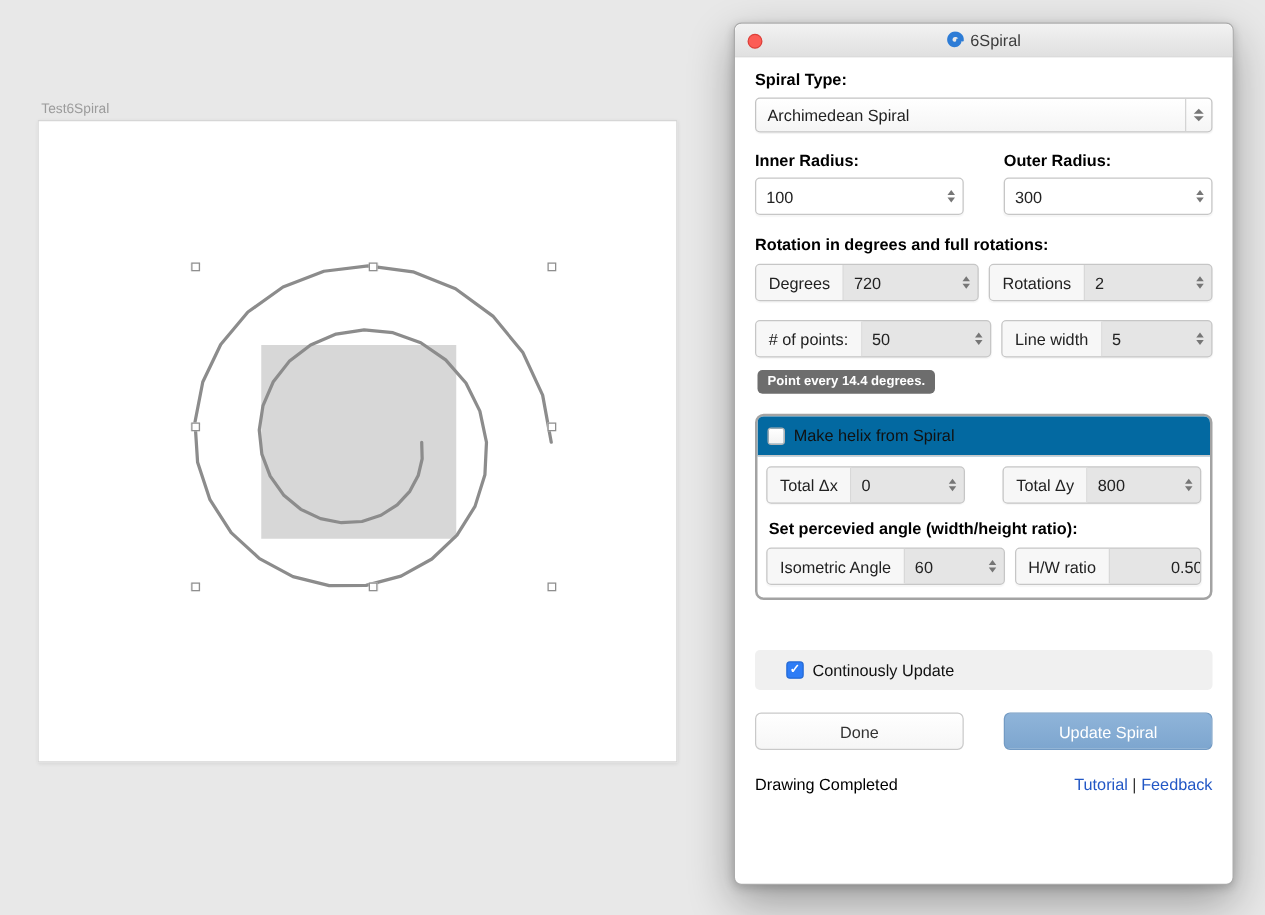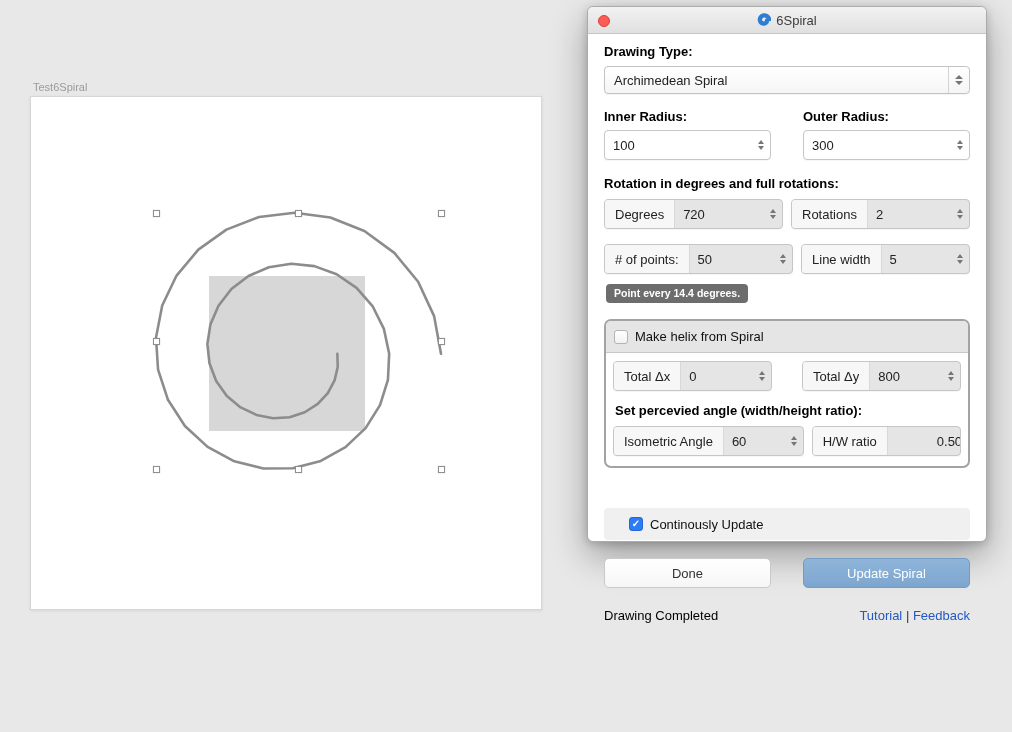--- a/index.html
+++ b/index.html
@@ -8,21 +8,21 @@
 
   
   .canvas-title { position: absolute; left: 33px; top: 81px; font-size: 11px; color: #9b9b9b; }
   .canvas { position: absolute; left: 30px; top: 96px; width: 512px; height: 514px; background: #ffffff; border: 1px solid #d6d6d6; box-shadow: 0 1px 3px rgba(0,0,0,.08); }
   .canvas-square { position: absolute; left: 178px; top: 179px; width: 156px; height: 155px; background: #d7d7d7; }
   .spiral-svg { position: absolute; left: 125px; top: 116px; width: 285px; height: 256px; overflow: visible; }
   .spiral-svg polyline { fill: none; stroke: #8c8c8c; stroke-linecap: round; stroke-linejoin: round; }
   .handle { position: absolute; width: 7px; height: 7px; background: #ffffff; border: 1px solid #8f8f8f; box-shadow: 0 0 1px rgba(0,0,0,.25); }
 
   
-  .dialog { position: absolute; left: 587px; top: 6px; width: 400px; height: 536px; background: #ffffff; border: 1px solid #ababab; border-radius: 6px; box-shadow: 0 14px 36px rgba(0,0,0,.33), 0 2px 8px rgba(0,0,0,.18); }
+  .dialog { position: absolute; left: 587px; top: 18px; width: 400px; height: 690px; background: #ffffff; border: 1px solid #ababab; border-radius: 6px; box-shadow: 0 14px 36px rgba(0,0,0,.33), 0 2px 8px rgba(0,0,0,.18); }
   .titlebar { position: relative; height: 27px; background: linear-gradient(#f2f2f2, #e0e0e0); border-bottom: 1px solid #c5c5c5; border-radius: 6px 6px 0 0; display: flex; align-items: center; justify-content: center; }
   .traffic-close { position: absolute; left: 10px; top: 8px; width: 12px; height: 12px; border-radius: 50%; background: #fc5c55; border: 1px solid #dd3f38; cursor: pointer; }
   .title { display: flex; align-items: center; gap: 5px; font-size: 13px; color: #3c3c3c; }
   .title svg { display: block; }
 
   .dlg-body { padding: 10px 16px 0 16px; }
   .lbl { font-size: 13px; font-weight: bold; color: #000; }
 
   
   .popup { margin-top: 7px; height: 28px; border: 1px solid #c3c3c3; border-radius: 4px; background: linear-gradient(#ffffff, #f5f5f5); display: flex; align-items: center; box-shadow: 0 1px 1px rgba(0,0,0,.05); }
@@ -39,21 +39,21 @@
   .two-col { display: grid; grid-template-columns: 1fr 1fr; column-gap: 32px; }
   .field-group { display: flex; align-items: stretch; height: 30px; border: 1px solid #c6c6c6; border-radius: 4px; background: #e5e5e5; overflow: hidden; box-shadow: 0 1px 1px rgba(0,0,0,.04); }
   .cell-label { display: flex; align-items: center; padding: 0 10px; font-size: 13px; color: #222; background: #f7f7f7; border-right: 1px solid #d8d8d8; white-space: nowrap; }
   .cell-value { flex: 1; display: flex; align-items: center; justify-content: space-between; padding: 0 4px 0 8px; font-size: 13px; color: #222; min-width: 0; }
   .plain-field { display: flex; align-items: center; justify-content: space-between; height: 30px; border: 1px solid #c6c6c6; border-radius: 4px; background: #fff; padding: 0 4px 0 8px; font-size: 13px; color: #222; box-shadow: 0 1px 1px rgba(0,0,0,.04); }
 
   .badge { display: inline-block; margin-left: 2px; background: #6d6d6d; color: #fff; font-size: 10.5px; font-weight: bold; padding: 3px 8px 4px 8px; border-radius: 4px; }
 
   
   .fieldset { margin-top: 16px; border: 2px solid #a3a3a3; border-radius: 7px; overflow: hidden; background: #fff; }
-  .fs-header { background: #e5e5e5; border-bottom: 1px solid #c9c9c9; padding: 8px 8px; display: flex; align-items: center; gap: 7px; font-size: 13px; color: #111; }
+  .fs-header { background: #0369a1; border-bottom: 1px solid #c9c9c9; padding: 8px 8px; display: flex; align-items: center; gap: 7px; font-size: 13px; color: #111; }
   .fs-body { padding: 8px 7px 10px 7px; }
 
   .checkbox { width: 14px; height: 14px; border: 1px solid #b4b4b4; border-radius: 3px; background: linear-gradient(#ffffff,#f2f2f2); flex: 0 0 auto; display: flex; align-items: center; justify-content: center; cursor: pointer; }
   .checkbox.checked { background: #2d7cf6; border-color: #2368d3; }
   .checkbox.checked::after { content: "✓"; color: #fff; font-size: 10px; font-weight: bold; line-height: 1; }
 
   .continuous-row { margin-top: 40px; height: 32px; background: #f0f0f0; border-radius: 4px; display: flex; align-items: center; gap: 7px; padding: 0 25px; font-size: 13px; color: #111; }
 
   .btn-row { margin-top: 18px; display: grid; grid-template-columns: 1fr 1fr; column-gap: 32px; }
   .btn { height: 30px; border-radius: 5px; font-size: 13px; display: flex; align-items: center; justify-content: center; cursor: pointer; }
@@ -93,21 +93,21 @@
       <div class="title">
         <svg width="14" height="14" viewBox="-340 -340 680 680">
           <polyline id="icon-spiral" fill="none" stroke="#2d7cd6" stroke-width="110" stroke-linecap="round" points="100.0,0.0 101.1,21.5 97.4,43.4 89.0,64.7 75.8,84.2 58.3,101.0 37.1,114.1 12.9,122.7 -13.2,126.0 -40.2,123.6 -66.7,115.5 -91.4,101.6 -113.3,82.3 -130.9,58.3 -143.5,30.5 -150.0,0.0 -150.0,-31.9 -143.1,-63.7 -129.4,-94.0 -109.3,-121.4 -83.3,-144.3 -52.5,-161.7 -18.1,-172.4 18.5,-175.7 55.6,-171.2 91.7,-158.8 124.9,-138.7 153.7,-111.7 176.6,-78.6 192.4,-40.9 200.0,-0.0 198.9,42.3 188.8,84.1 169.9,123.4 142.7,158.5 108.3,187.6 68.0,209.2 23.3,222.1 -23.7,225.4 -71.1,218.7 -116.7,202.1 -158.4,175.9 -194.2,141.1 -222.3,99.0 -241.3,51.3 -250.0,0.0 -247.8,-52.7 -234.5,-104.4 -210.3,-152.8 -176.2,-195.7 -133.3,-230.9 -83.4,-256.8 -28.6,-271.8 28.9,-275.2 86.5,-266.3 141.7,-245.4 191.8,-213.0 234.6,-170.5 268.0,-119.3 290.2,-61.7 300.0,-0.0"></polyline>
         </svg>
         <span>6Spiral</span>
       </div>
     </div>
 
     <div class="dlg-body">
 
-      <div class="lbl">Drawing Type:</div>
+      <div class="lbl">Spiral Type:</div>
       <div class="popup">
         <span class="popup-text">Archimedean Spiral</span>
         <span class="arrows">
           <span class="tri-up"></span>
             <span class="tri-down"></span>
         </span>
       </div>
 
       <div class="two-col" style="margin-top:15px;">
         <div class="lbl">Inner Radius:</div>

